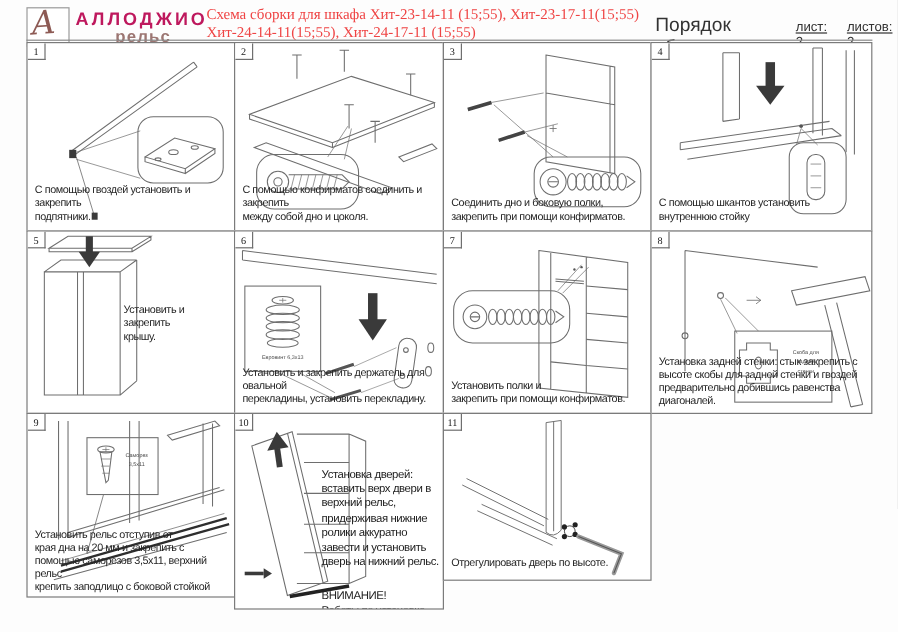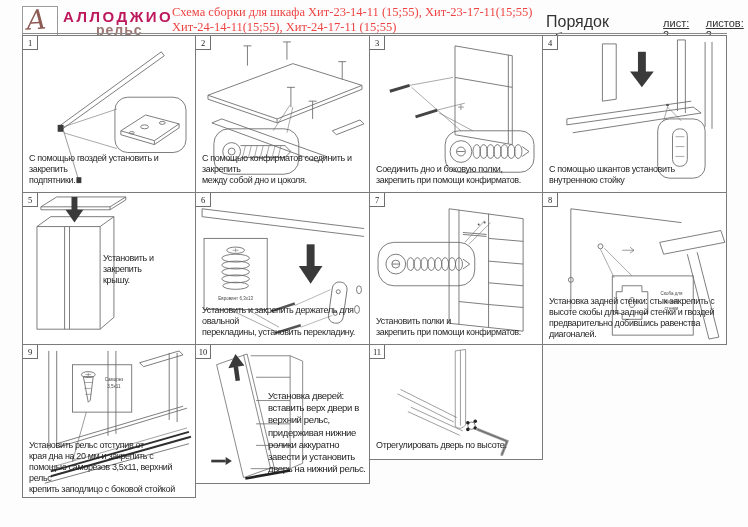--- a/index.html
+++ b/index.html
@@ -287,21 +287,21 @@
       <path d="M28,124 L166,84" stroke="#8a8a8a" stroke-width="0.8" fill="none"></path>
       <text x="92" y="36" text-anchor="middle">Саморез</text>
       <text x="92" y="44" text-anchor="middle">3,5х11</text>
     </svg>
     <div class="cap" style="bottom:2px">Установить рельс  отступив от
 края дна на 20 мм и закрепить  с
 помощью саморезов 3,5х11, верхний рельс
 крепить заподлицо с боковой стойкой</div>
   </div>
 
-  <div class="panel" style="left:195px;top:344px;width:175px;height:140px">
+  <div class="panel" style="left:195px;top:344px;width:175px;height:164px">
     <div class="num">10</div>
     <svg class="draw" viewBox="0 0 175 154">
       <g stroke="#6e6e6e" fill="none" stroke-width="0.9">
         <path d="M52,12 H96 V138 H52 M96,12 L110,18 V132 L96,138"></path>
         <path d="M58,36 H96 M58,62 H96 M58,88 H96 M58,112 H96"></path>
         <path d="M14,22 L48,10 L78,136 L44,148 Z M44,11 L74,137"></path>
       </g>
       <path d="M46,149 L96,140" stroke="#222" stroke-width="3" fill="none"></path>
       <g fill="#3a3a3a">
         <rect x="34" y="24" width="5" height="16" transform="rotate(-8 36 32)"></rect>
@@ -320,21 +320,21 @@
 ролики аккуратно
 завести и установить
 дверь на нижний рельс.</div>
       <div class="doors-warning">ВНИМАНИЕ!
 Работы по установке
 дверей рекомендуется
 производить вдвоем.</div>
     </div>
   </div>
 
-  <div class="panel" style="left:369px;top:344px;width:174px;height:116px">
+  <div class="panel" style="left:369px;top:344px;width:174px;height:140px">
     <div class="num">11</div>
     <svg class="draw" viewBox="0 0 174 154">
       <g stroke="#6e6e6e" fill="none" stroke-width="0.9">
         <path d="M86,8 V110 M100,6 V108 M93,7 V109 M86,8 L100,6"></path>
         <path d="M86,110 Q93,116 100,108"></path>
         <path d="M12,60 L88,98 M8,66 L84,104 M26,84 L96,116 M22,90 L92,122"></path>
         <circle cx="108" cy="109" r="5" stroke="#444"></circle>
       </g>
       <g fill="#222">
         <circle cx="103" cy="105" r="2.4"></circle>

